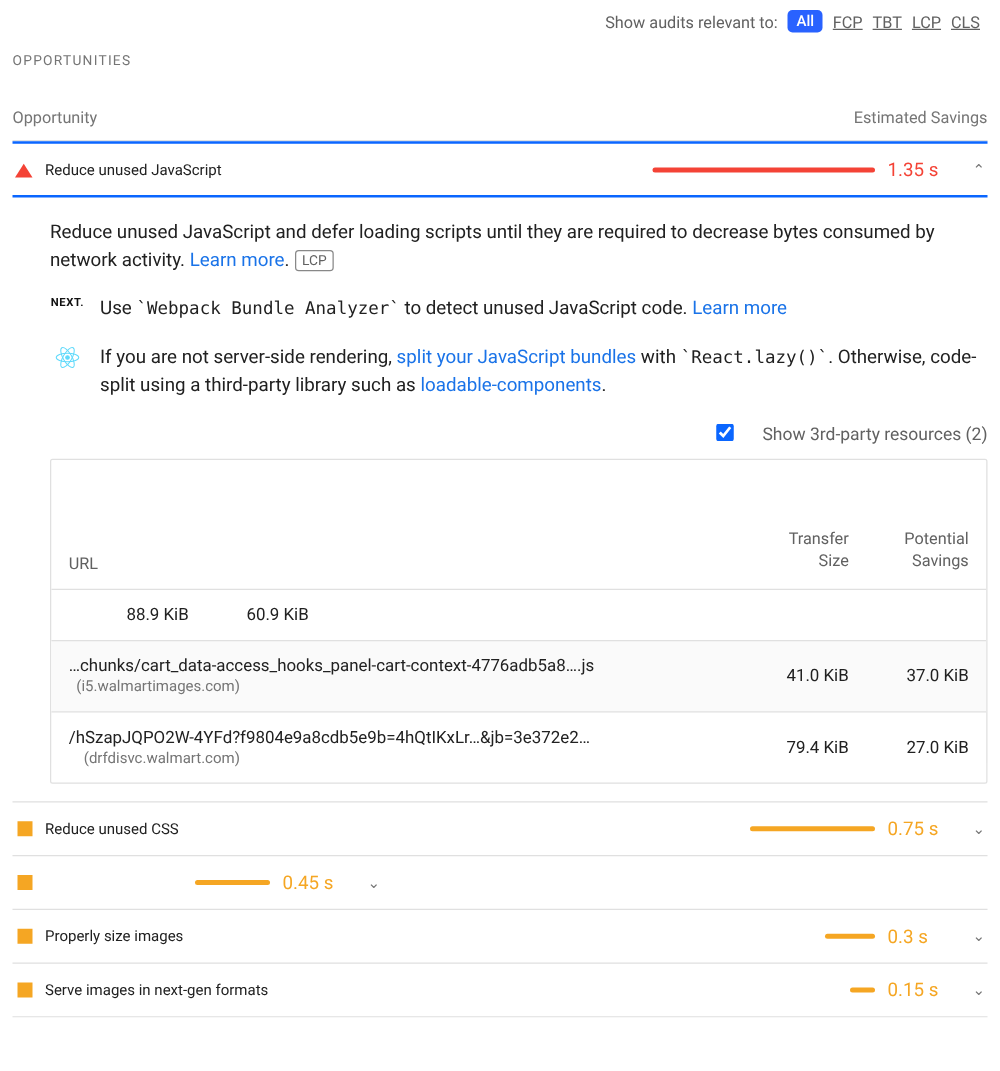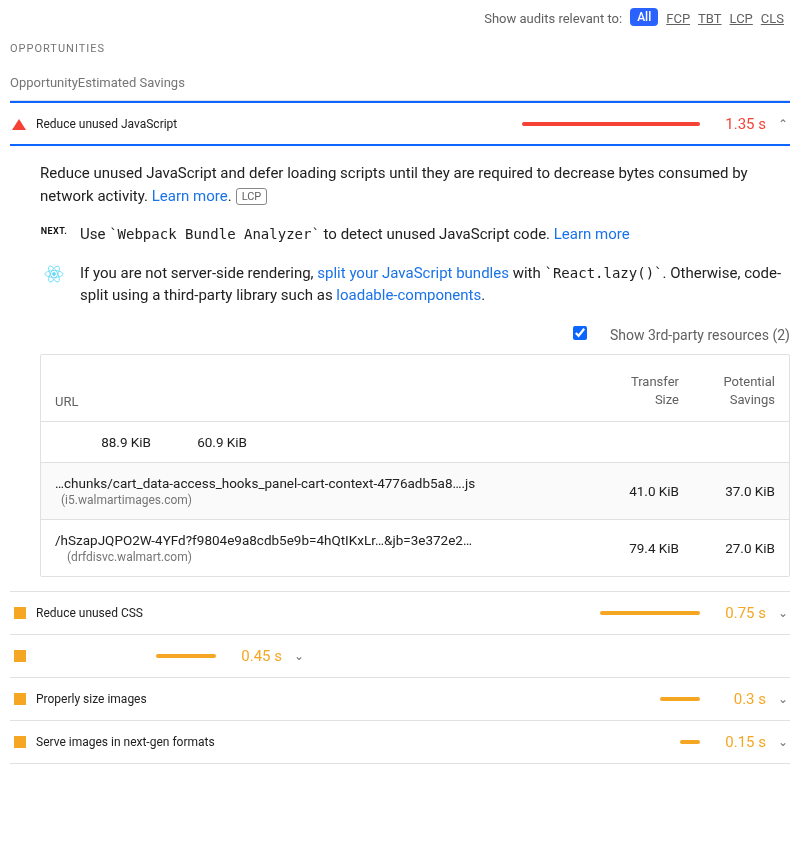--- a/index.html
+++ b/index.html
@@ -48,25 +48,26 @@
     padding: 2px 7px;
     border-radius: 4px;
     font-size: 12px;
     font-weight: 500;
   }
 
   .section-title {
     font-size: 11px;
     letter-spacing: 1px;
     color: var(--light);
-    margin: 10px 0 16px;
+    margin: 10px 0 28px;
   }
 
   .col-header {
     display: flex;
+    justify-content: space-between;
     font-size: 13px;
     color: var(--light);
     padding: 4px 0 10px;
     border-bottom: 1px solid var(--border);
     margin-top: 12px;
   }
 
   .audit {
     border-bottom: 1px solid var(--border);
   }
@@ -98,21 +99,20 @@
     justify-content: flex-end;
   }
   .savings-bar {
     height: 4px;
     border-radius: 2px;
   }
   .bar-red { background: var(--red); }
   .bar-orange { background: var(--orange); }
   .savings-value {
     width: 56px;
-    text-align: right;
     font-size: 15px;
   }
   .val-red { color: var(--red); }
   .val-orange { color: var(--orange); }
   .chev {
     color: var(--light);
     font-size: 12px;
     width: 14px;
     text-align: center;
   }
@@ -199,21 +199,21 @@
     border-top: 1px solid var(--border);
     font-size: 13.5px;
   }
   .tbl-row:first-child { border-top: none; }
   .tbl-row.head {
     color: var(--muted);
     font-size: 13px;
     align-items: flex-end;
     padding: 18px 14px 12px;
   }
-  .tbl-row.head .col-b, .tbl-row.head .col-c { line-height: 1.4; }
+  .tbl-row.head .col-b, .tbl-row.head .col-c { line-height: 1.4; margin-top: 37px; }
   .tbl-url { flex: 1; overflow-wrap: anywhere; }
   .tbl-url .host {
     color: var(--light);
     font-size: 12px;
     margin-left: 6px;
   }
   .col-b, .col-c {
     width: 86px;
     text-align: right;
     margin-left: 10px;

